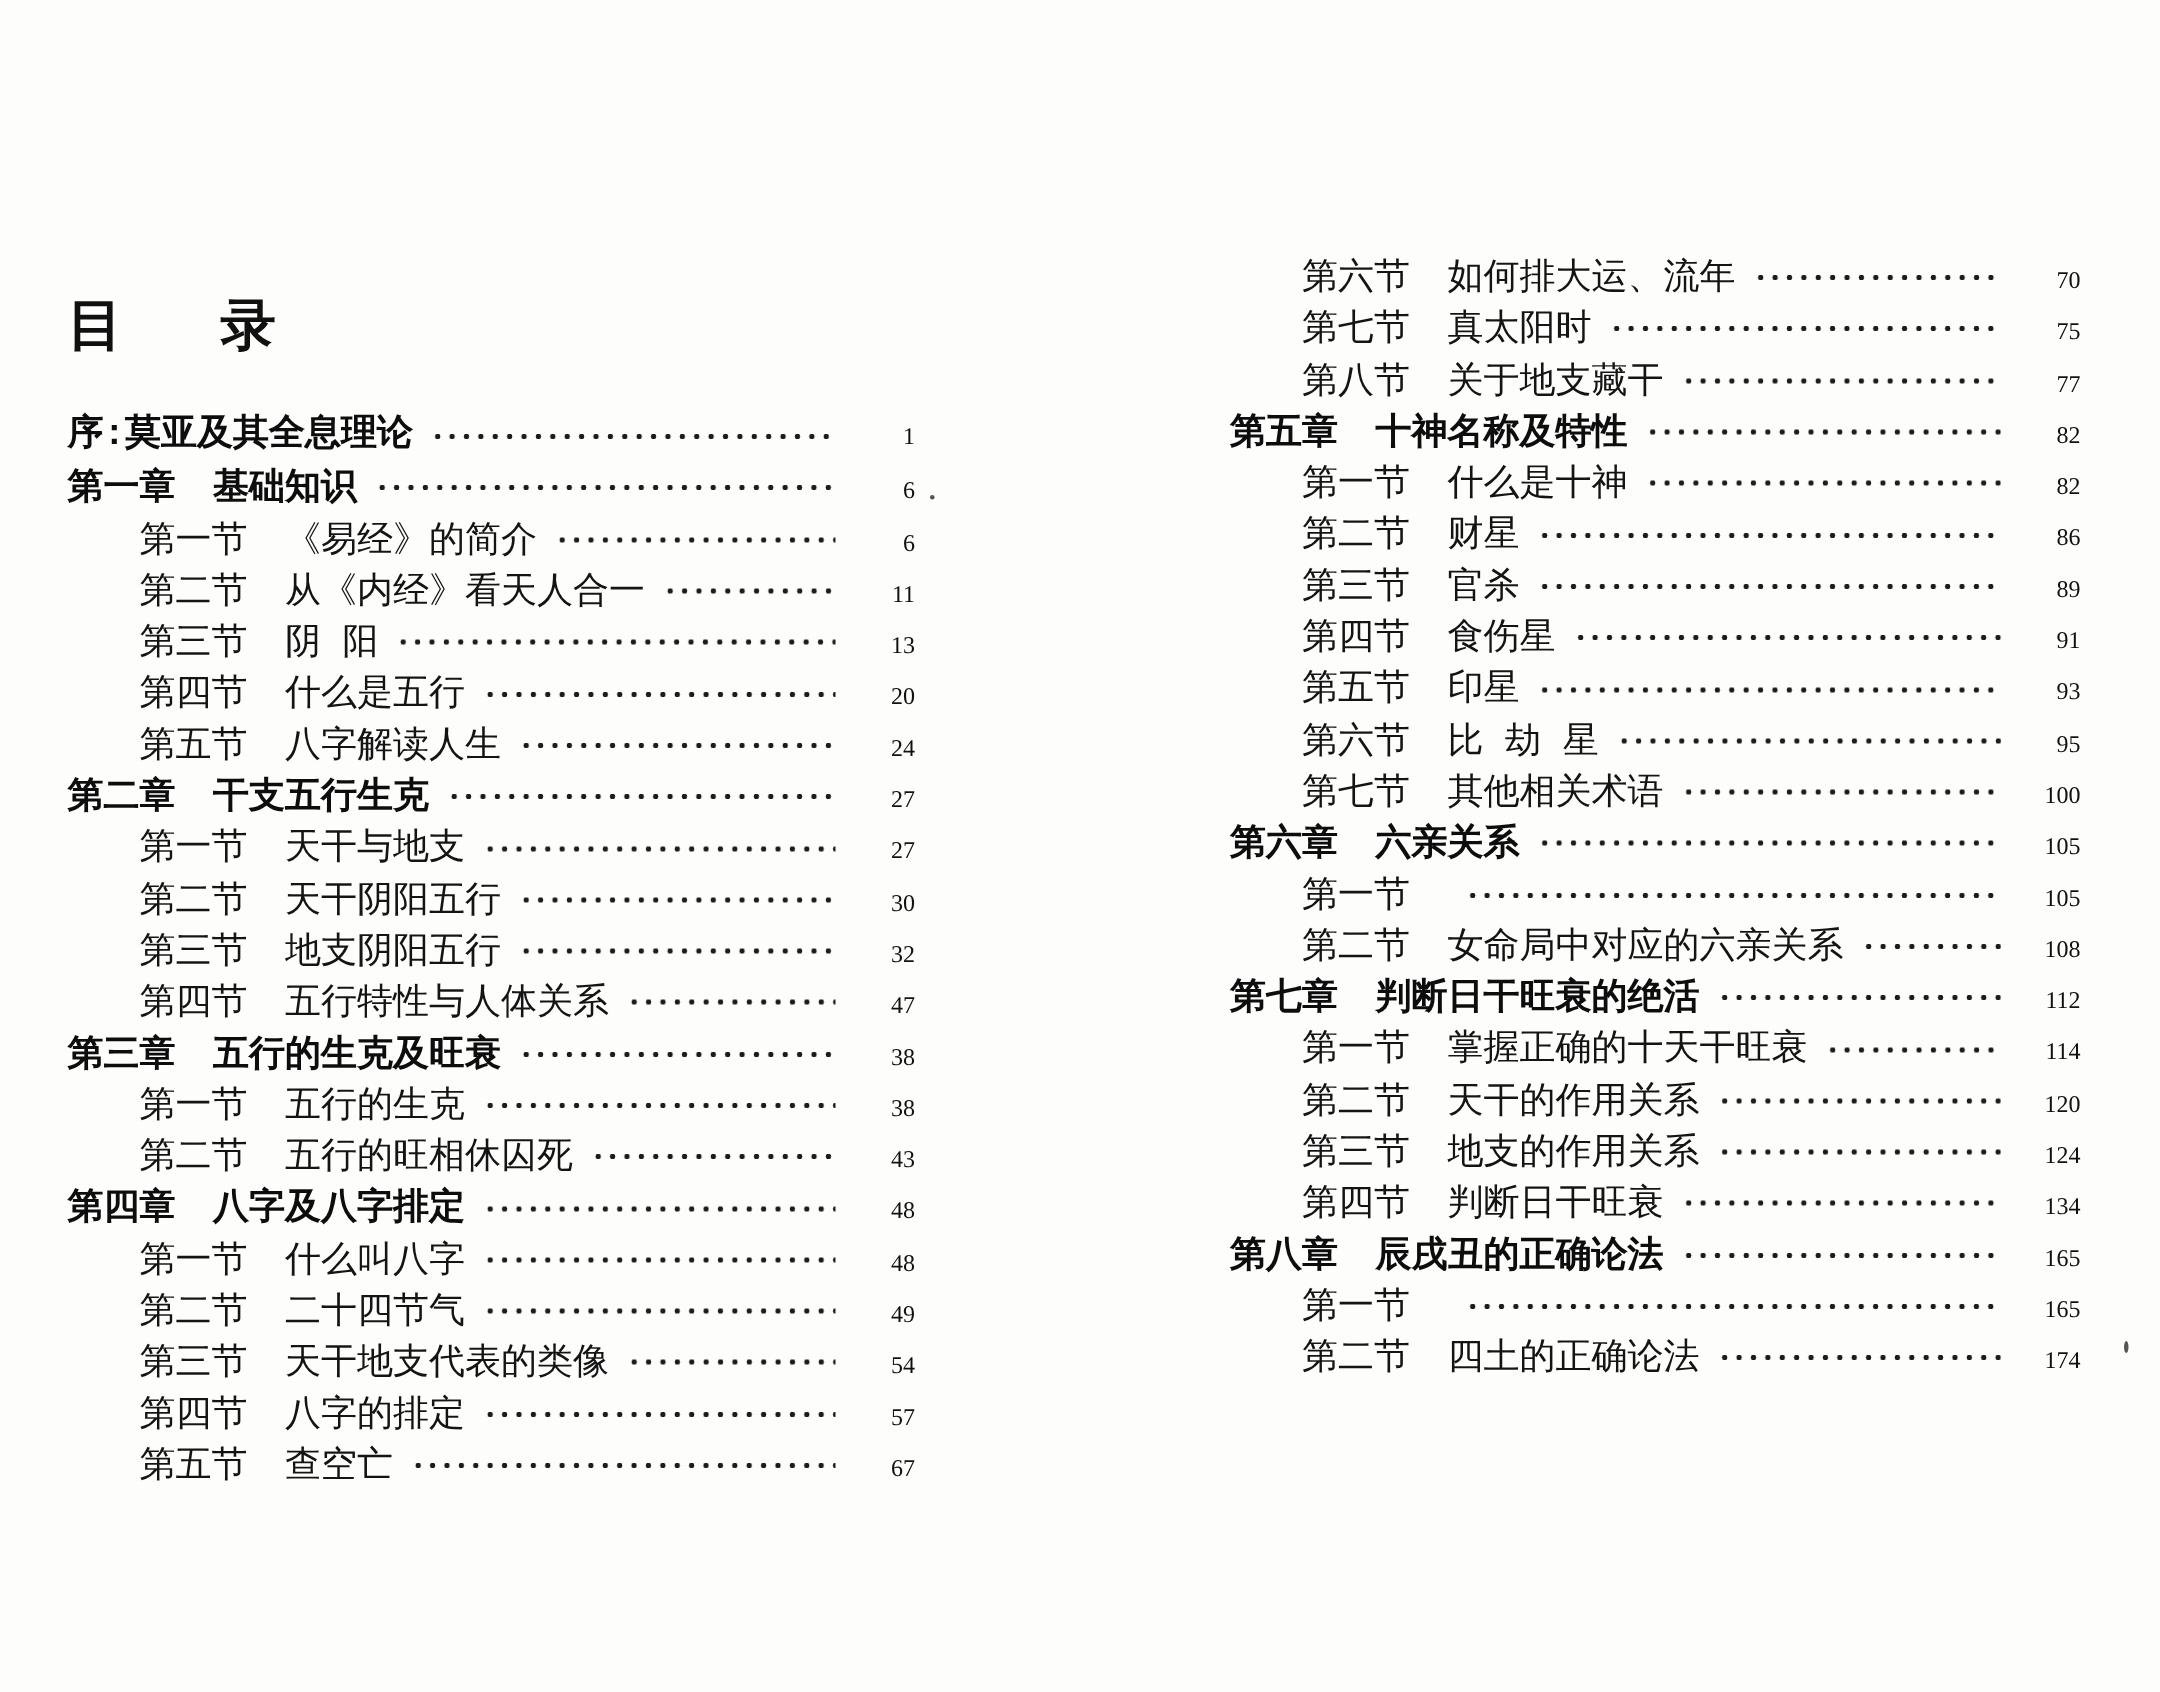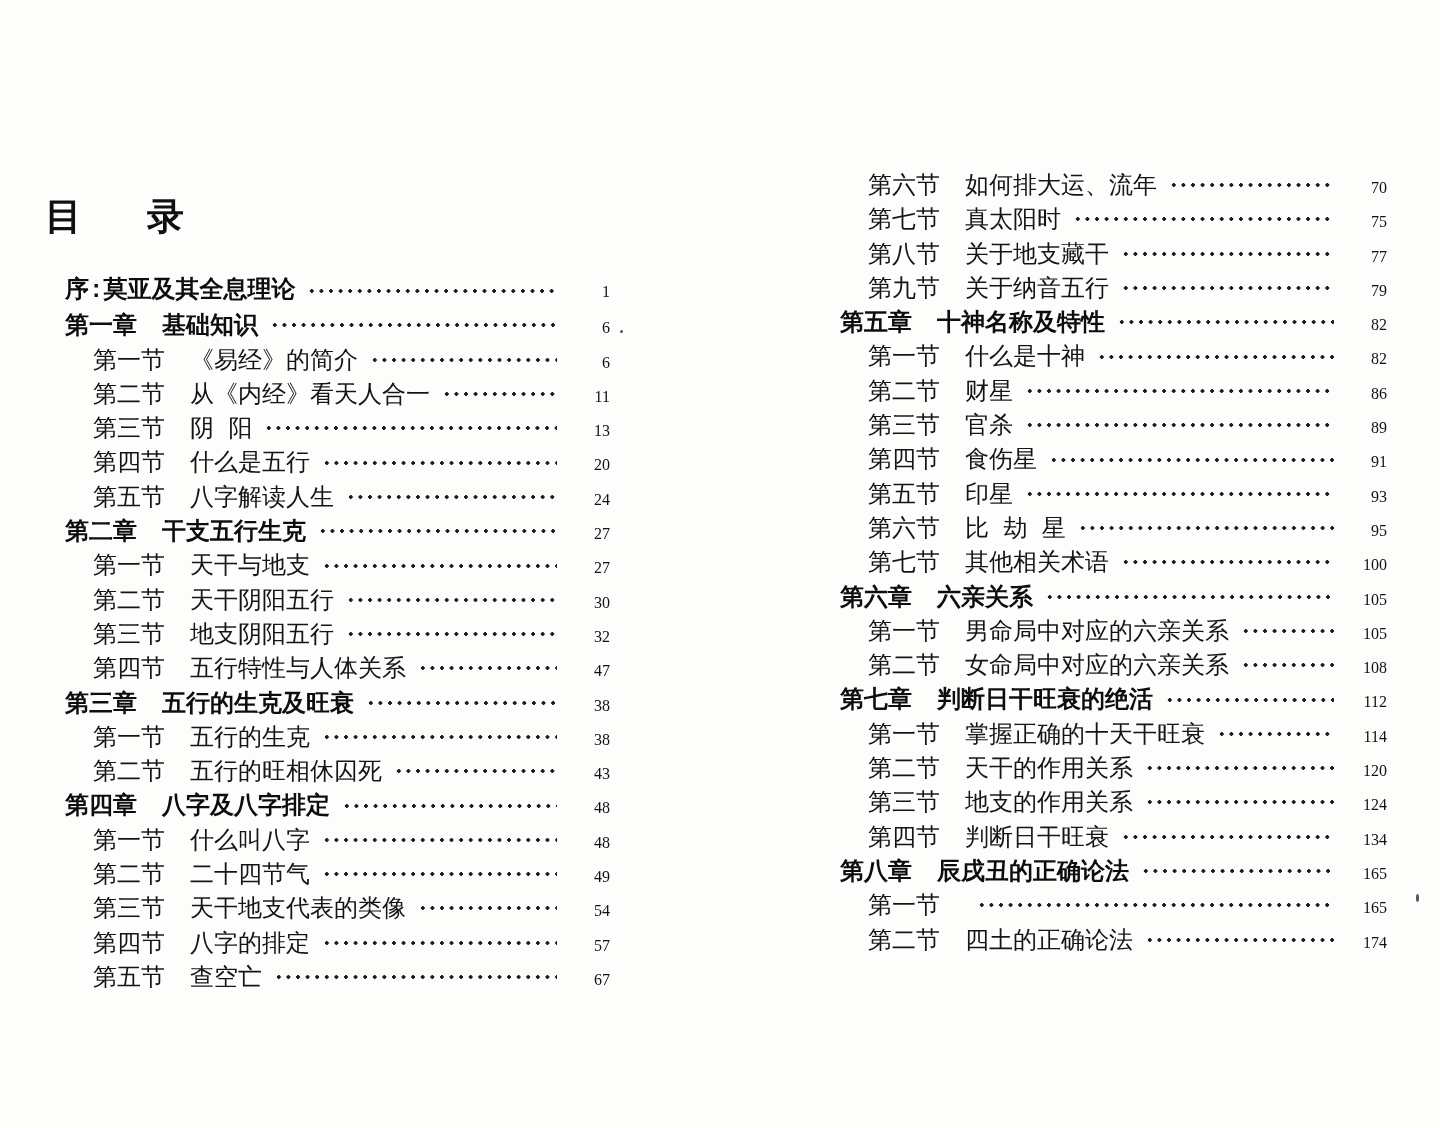--- a/index.html
+++ b/index.html
@@ -53,21 +53,20 @@
   }
   .row.section {
     padding-left: 48px;
     font-family: "Liberation Serif", serif;
     font-weight: 400;
   }
   .row.chapter, .row.preface {
     font-family: "Liberation Sans", sans-serif;
     font-weight: 700;
     color: #0d0d0d;
-    margin-left: 20px;
   }
   .num {
     margin-right: 25px;
     flex: 0 0 auto;
   }
   .entry-title {
     flex: 0 0 auto;
     font-family: Liberation Mono, monospace;
   }
   .leader {
@@ -241,26 +240,20 @@
     <span class="entry-title">真太阳时</span>
     <span class="leader"></span>
     <span class="pageno">75</span>
   </div>
       <div class="row section">
     <span class="num">第八节</span>
     <span class="entry-title">关于地支藏干</span>
     <span class="leader"></span>
     <span class="pageno">77</span>
   </div>
-      <div class="row section">
-    <span class="num">第九节</span>
-    <span class="entry-title">关于纳音五行</span>
-    <span class="leader"></span>
-    <span class="pageno">79</span>
-  </div>
       <div class="row chapter">
     <span class="num">第五章</span>
     <span class="entry-title">十神名称及特性</span>
     <span class="leader"></span>
     <span class="pageno">82</span>
   </div>
       <div class="row section">
     <span class="num">第一节</span>
     <span class="entry-title">什么是十神</span>
     <span class="leader"></span>
@@ -303,21 +296,20 @@
     <span class="pageno">100</span>
   </div>
       <div class="row chapter">
     <span class="num">第六章</span>
     <span class="entry-title">六亲关系</span>
     <span class="leader"></span>
     <span class="pageno">105</span>
   </div>
       <div class="row section">
     <span class="num">第一节</span>
-    <span class="entry-title">男命局中对应的六亲关系</span>
     <span class="leader"></span>
     <span class="pageno">105</span>
   </div>
       <div class="row section">
     <span class="num">第二节</span>
     <span class="entry-title">女命局中对应的六亲关系</span>
     <span class="leader"></span>
     <span class="pageno">108</span>
   </div>
       <div class="row chapter">

